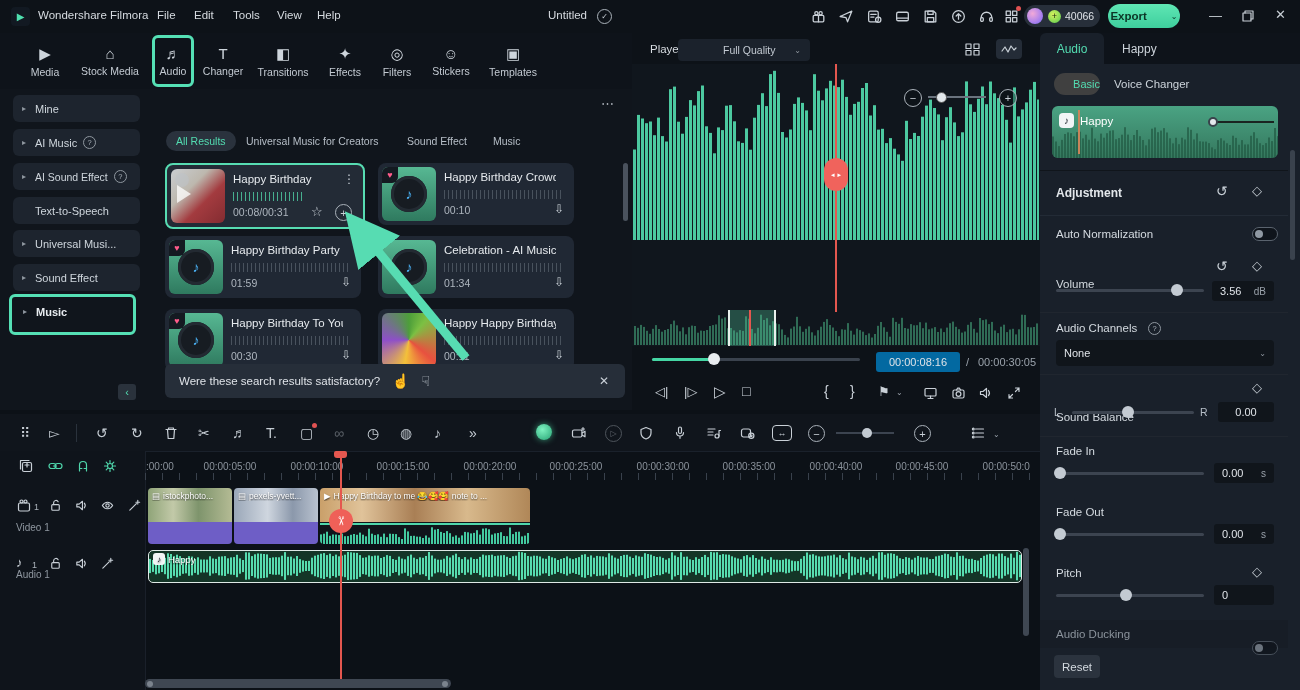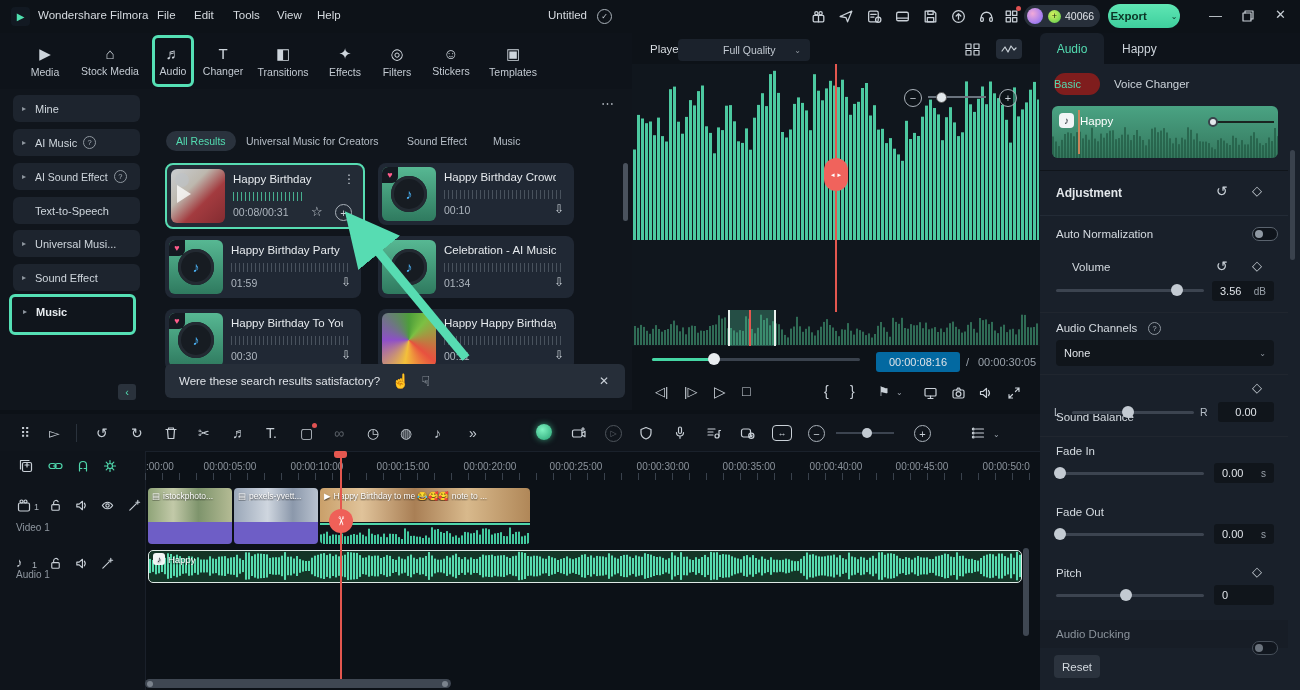--- a/index.html
+++ b/index.html
@@ -620,21 +620,21 @@
       <path d="M3,13 L6.5,9.5 M3,13 v-3.5 M3,13 h3.5 M13,3 L9.5,6.5 M13,3 v3.5 M13,3 h-3.5"></path>
     </svg>
 
   <div class="abs" style="left:1040px;top:33px;width:260px;height:657px;background:#0e131a;"></div>
   <div class="abs" style="left:1040px;top:64px;width:260px;height:626px;background:#19202a;"></div>
   <div class="abs" style="left:1040px;top:33px;width:64px;height:31px;background:#19202a;border-radius:6px 6px 0 0;display:flex;align-items:center;justify-content:center;">
       <span class="tealtx" style="font-size:12px;">Audio</span>
     </div>
   <span class="abs kd" style="left:1122px;top:42px;">Happy</span>
 
-  <div class="abs" style="left:1054px;top:73px;width:46px;height:22px;background:#7f1d1d;border-radius:11px;display:flex;align-items:center;justify-content:flex-start;">
+  <div class="abs" style="left:1054px;top:73px;width:46px;height:22px;background:#404040;border-radius:11px;display:flex;align-items:center;justify-content:flex-end;">
       <span class="tealtx" style="font-size:11px;">Basic</span>
     </div>
   <span class="abs kd" style="left:1114px;top:78px;font-size:11.5px;">Voice Changer</span>
 
   <div class="abs" style="left:1052px;top:106px;width:226px;height:52px;border-radius:6px;background:linear-gradient(180deg,#4aa383,#35785e);overflow:hidden;">
     <div class="abs" style="left:0;top:16px;width:226px;height:36px;opacity:.75;">
         <svg width="226" height="36" style="display:block">
           <g fill="#235c46">
             <rect x="0" y="14.5" width="2" height="21.5"></rect>
             <rect x="3" y="19.5" width="2" height="16.5"></rect>
@@ -727,21 +727,21 @@
   <div class="abs" style="left:1040px;top:170px;width:248px;height:44px;border-top:1px solid #10151b;border-bottom:1px solid #232b36;"></div>
   <span class="abs" style="left:1056px;top:186px;font-size:12px;font-weight:bold;color:#e3e7eb;">Adjustment</span>
   <span class="abs glyph" style="left:1216px;top:184px;font-size:14px;">↺</span>
   <span class="abs glyph" style="left:1252px;top:184px;font-size:13px;">◇</span>
 
   <span class="abs rowlabel" style="left:1056px;top:228px;">Auto Normalization</span>
   <div class="abs toggle" style="left:1252px;top:227px;">
       <span class="knob"></span>
     </div>
 
-  <span class="abs rowlabel" style="left:1056px;top:261px;margin-left:16px;">Volume</span>
+  <span class="abs rowlabel" style="left:1056px;top:278px;">Volume</span>
   <span class="abs glyph" style="left:1216px;top:259px;font-size:14px;">↺</span>
   <span class="abs glyph" style="left:1252px;top:259px;font-size:13px;">◇</span>
   <div class="abs slider-track" style="left:1056px;top:289px;width:148px;">
       <span class="slider-handle" style="left:115px;"></span>
     </div>
   <div class="abs vbox" style="left:1212px;top:281px;width:62px;height:20px;">
       <span>3.56</span>
       <span class="dim" style="font-size:10px;">dB</span>
     </div>
 

